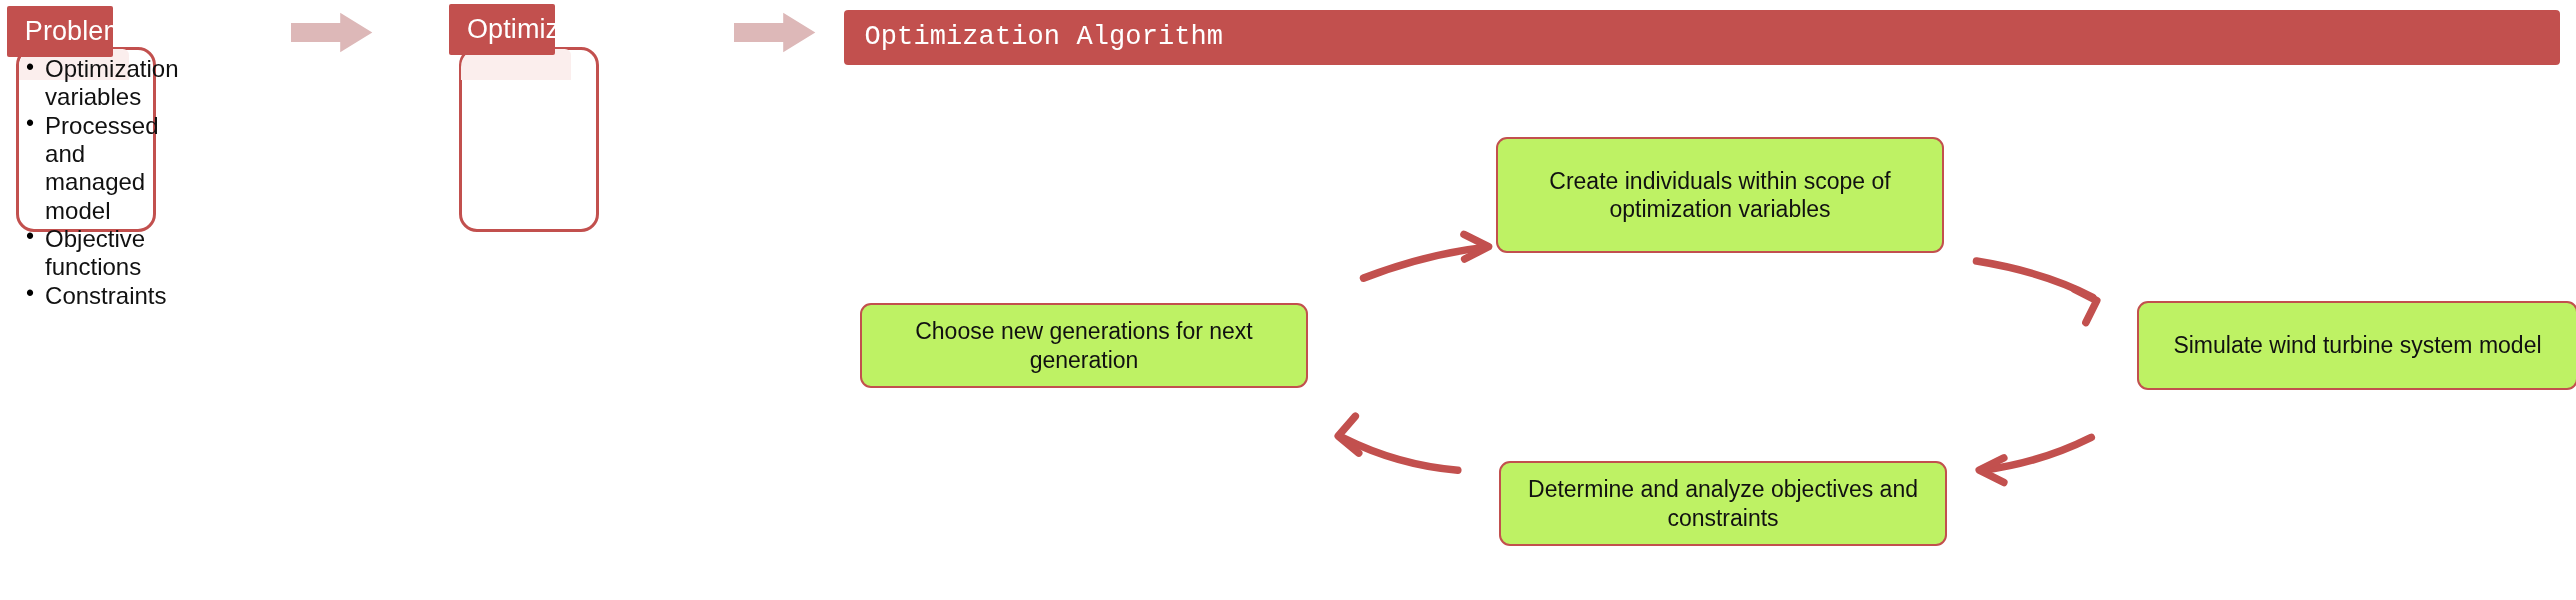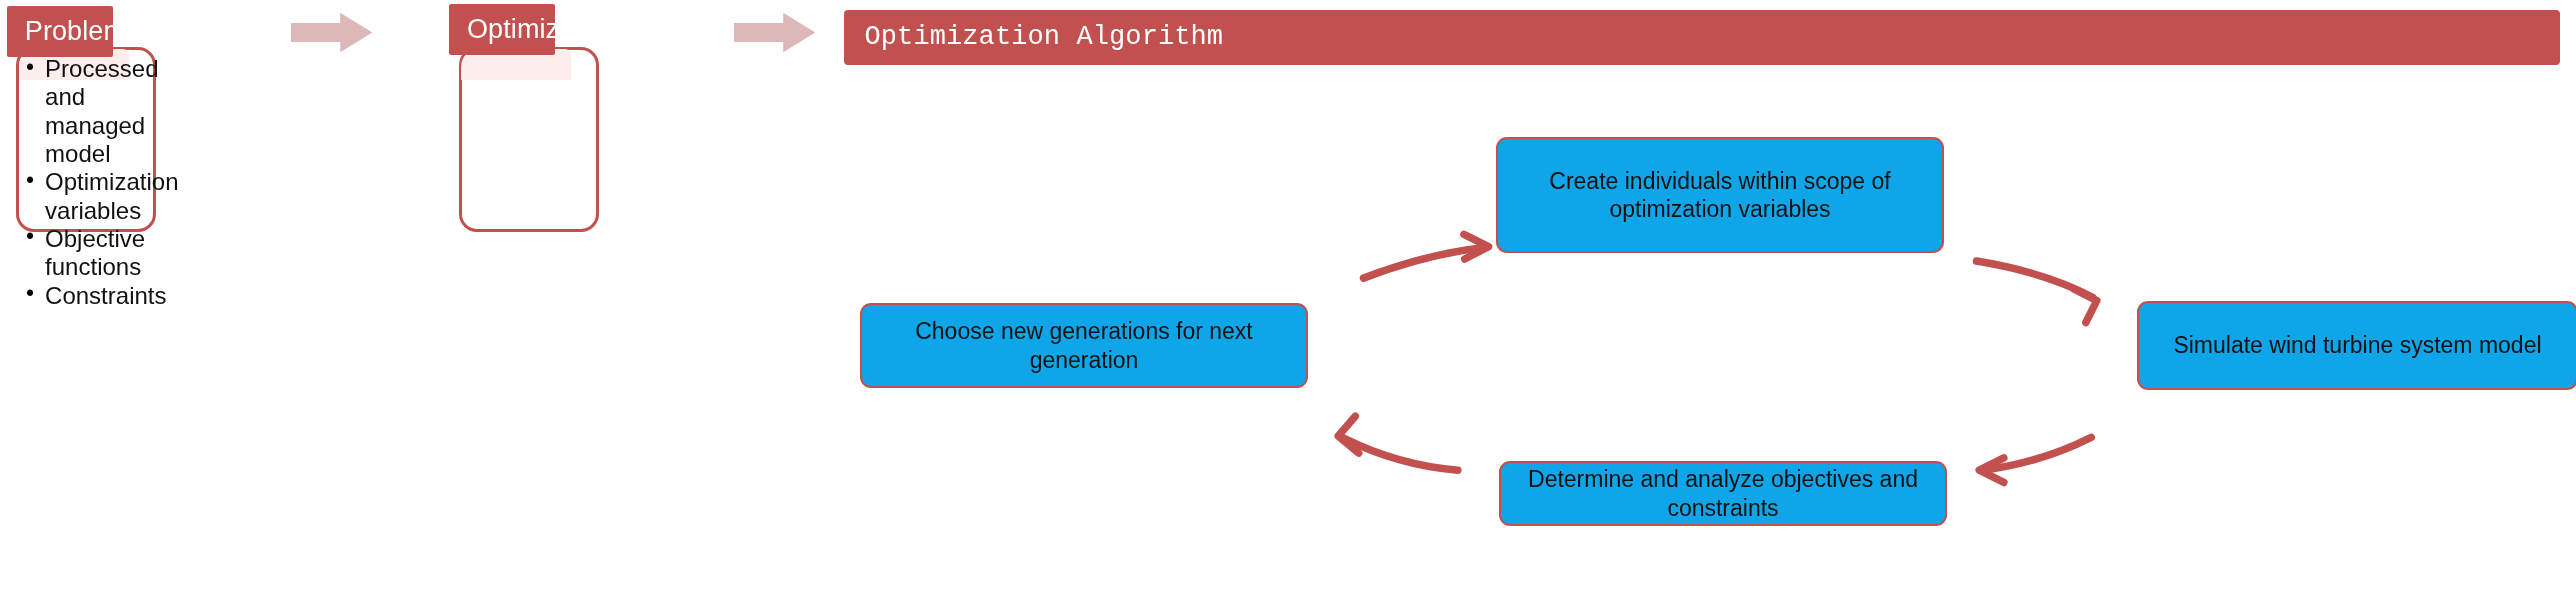--- a/index.html
+++ b/index.html
@@ -74,21 +74,21 @@
     color:#000000;
   }
 
   
   .block-arrow{position:absolute;z-index:5;}
 
   
   .cyclebox{
     position:absolute;
     box-sizing:border-box;
-    background:#0ea5e9;
+    background:#bef264;
     border:2.7px solid #c2504e;
     border-radius:11px;
     display:flex;
     align-items:center;
     justify-content:center;
     text-align:center;
     font-size:23px;
     line-height:1.22;
     color:#111111;
     z-index:6;
@@ -101,22 +101,22 @@
 <body>
 
 <div class="stage">
 
   <div class="card" style="left:16.4px;top:47px;width:140px;height:185px;"></div>
   <div class="wash" style="left:18.5px;top:49px;width:110px;height:31px;"></div>
   <div class="chip" style="left:6.8px;top:6.2px;width:106px;height:51px;">
     <span>Problem</span>
   </div>
   <ul class="bullets" style="left:24.6px;top:55px;width:113px;">
+    <li><span>Optimization variables</span></li>
     <li><span>Processed and managed model</span></li>
-    <li><span>Optimization variables</span></li>
     <li><span>Objective functions</span></li>
     <li><span>Constraints</span></li>
   </ul>
 
   <div class="block-arrow" style="left:291px;top:12.3px;width:82px;height:41px;">
     <svg width="82" height="41" viewBox="0 0 120 60">
       <polygon points="0,16 72,16 72,1 119,30 72,59 72,44 0,44" fill="#ddb8b8"></polygon>
     </svg>
   </div>
 
@@ -137,21 +137,21 @@
   </div>
 
   <div class="cyclebox" style="left:1496px;top:137px;width:448px;height:116px;">
     <span>Create individuals within scope of optimization variables</span>
   </div>
 
   <div class="cyclebox" style="left:2137px;top:301px;width:441px;height:89px;">
     <span>Simulate wind turbine system model</span>
   </div>
 
-  <div class="cyclebox" style="left:1499px;top:461px;width:448px;height:65px;">
+  <div class="cyclebox" style="left:1499px;top:461px;width:448px;height:85px;">
     <span>Determine and analyze objectives and constraints</span>
   </div>
 
   <div class="cyclebox" style="left:860px;top:303px;width:448px;height:85px;">
     <span>Choose new generations for next generation</span>
   </div>
 
   <svg class="curves" viewBox="0 0 3769 878">
 
     <g>

